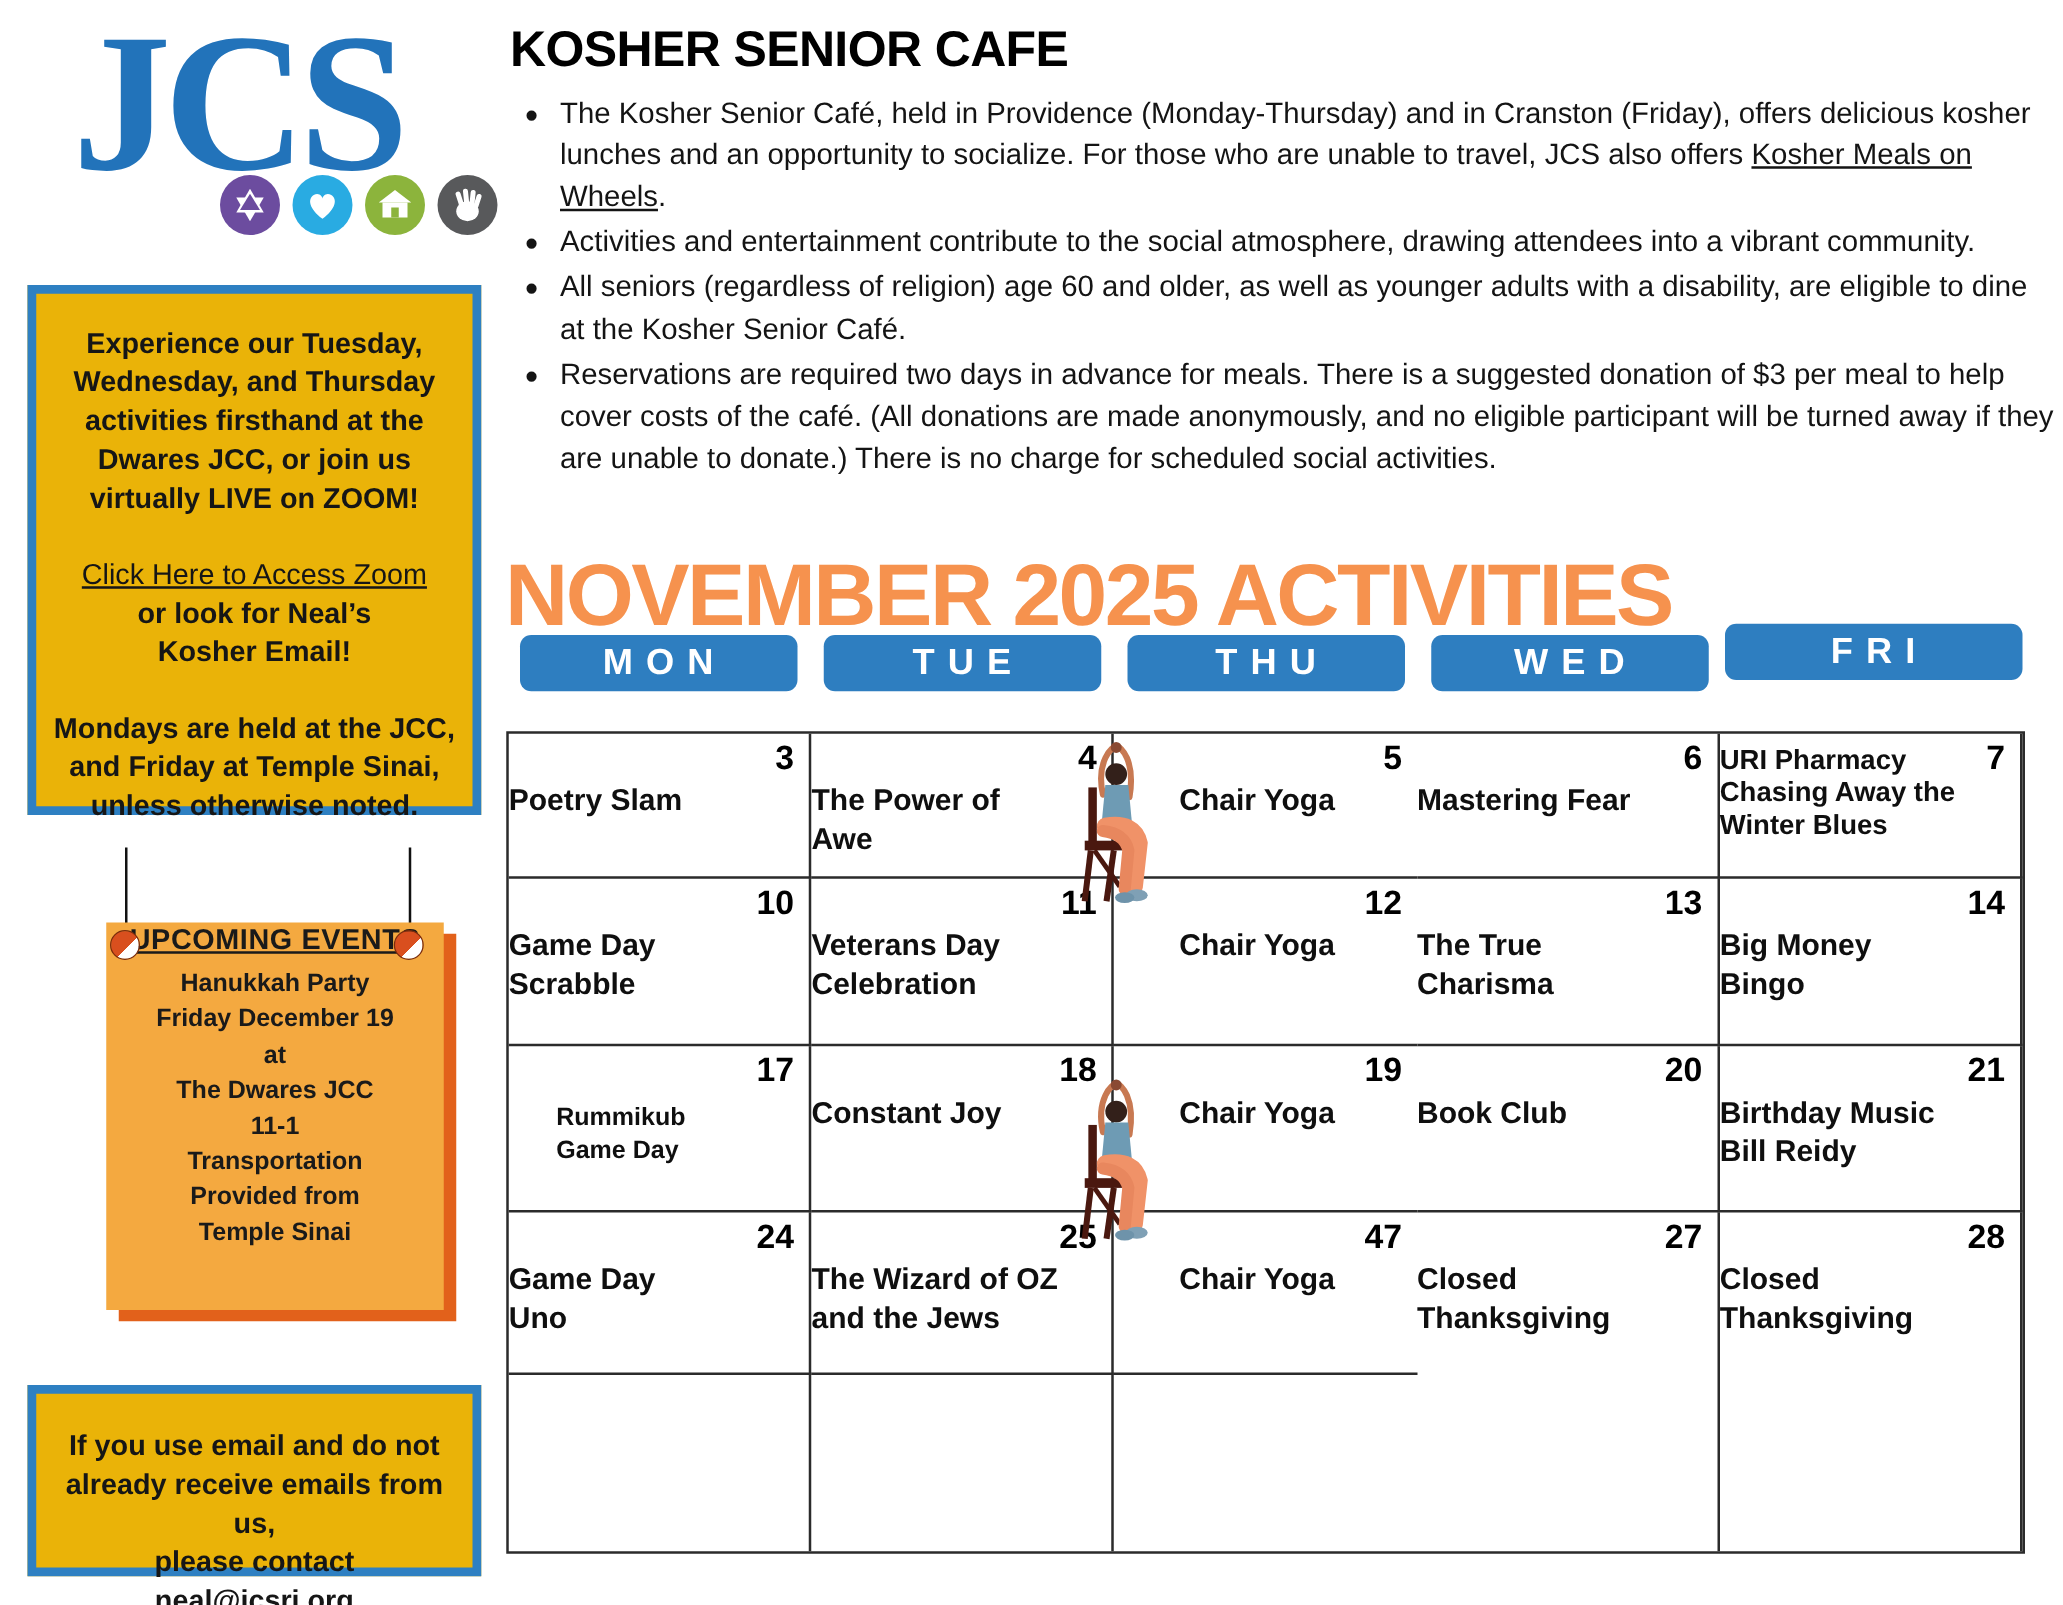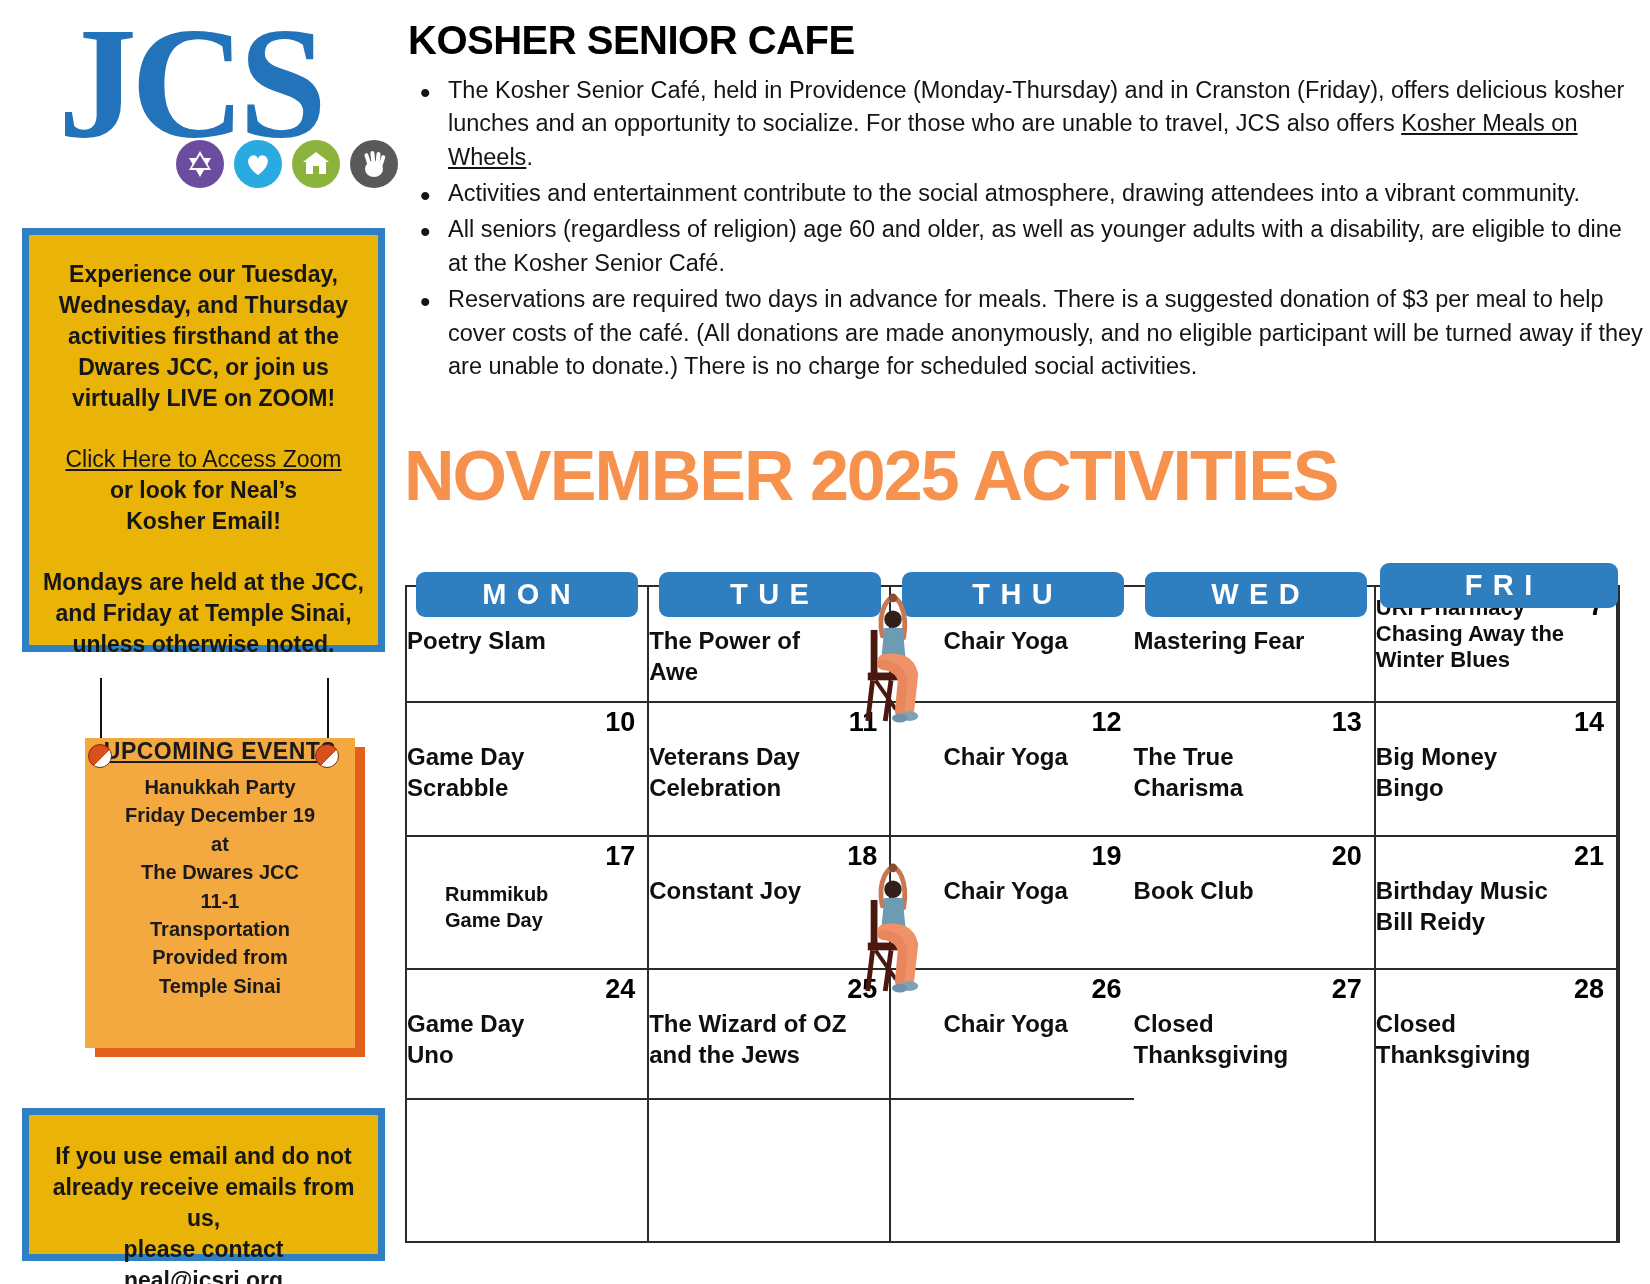--- a/index.html
+++ b/index.html
@@ -43,21 +43,21 @@
   .main-title { position:absolute; left:408px; top:18px; font-size:40px; font-weight:800; letter-spacing:-0.5px; color:#000; }
   .bullets { position:absolute; left:408px; top:74px; width:1238px; list-style:none; }
   .bullets li { position:relative; padding-left:40px; font-size:23.5px; line-height:1.42; margin-bottom:3px; color:#141414; }
   .bullets li::before { content:"•"; position:absolute; left:12px; top:-2px; font-size:30px; }
   .u { text-decoration:underline; }
 
   .cal-heading { position:absolute; left:404px; top:436px; font-size:70px; font-weight:800; letter-spacing:-2px;
                  color:#F6924E; white-space:nowrap; }
 
   
-  .cal-header { position:absolute; left:405px; top:572px; width:1215px; display:flex; z-index:2; }
+  .cal-header { position:absolute; left:405px; top:508px; width:1215px; display:flex; z-index:2; }
   .day-col { width:243px; display:flex; justify-content:center; }
   .pill { width:222px; height:45px; background:#2E7EC0; border-radius:9px; color:#fff; font-weight:700;
           font-size:29px; letter-spacing:0.36em; text-indent:0.36em; display:flex; align-items:center; justify-content:center; }
   .pill-fri { position:relative; top:-9px; width:238px; }
 
   .cal-grid { position:absolute; left:405px; top:585px; width:1215px; height:658px;
               border:2px solid #2b2b2b; display:grid; grid-template-columns:repeat(5,1fr);
               grid-template-rows:116px 134px 133px 130px auto; background:#fff; }
   .cell { position:relative; border-right:2px solid #2b2b2b; border-bottom:2px solid #2b2b2b; }
   .cell:nth-child(5n) { border-right:none; }
@@ -321,21 +321,21 @@
         </div>
       </div>
       <div class="cell">
         <span class="num">25</span>
         <div class="events">
           <div>The Wizard of OZ</div>
           <div>and the Jews</div>
         </div>
       </div>
       <div class="cell">
-        <span class="num">26</span>
+        <span class="num">47</span>
         <div class="events indent">
           <div>Chair Yoga</div>
         </div>
       </div>
       <div class="cell">
         <span class="num">27</span>
         <div class="events">
           <div>Closed</div>
           <div>Thanksgiving</div>
         </div>

